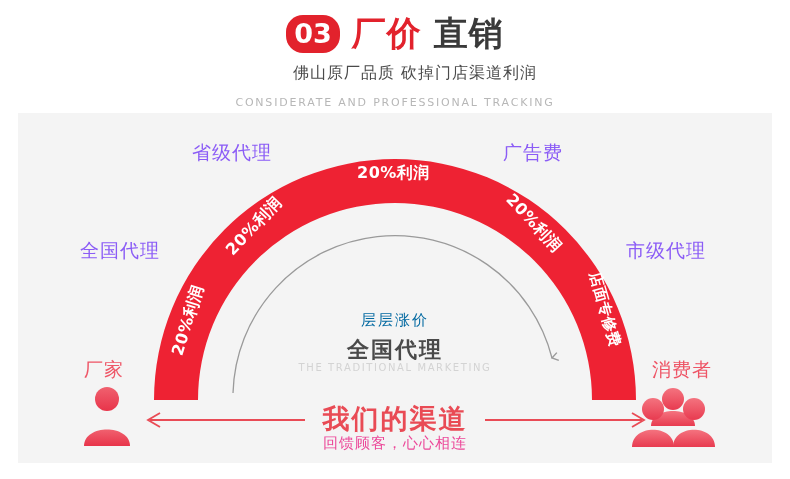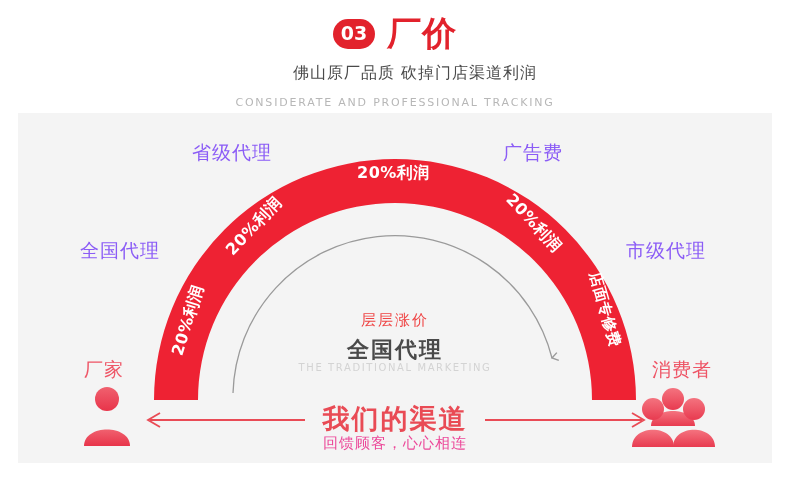--- a/index.html
+++ b/index.html
@@ -27,21 +27,21 @@
   .title-row {
     display: flex;
     align-items: center;
     justify-content: center;
     gap: 12px;
     height: 44px;
   }
   .badge {
     background: #E2222C;
     color: #ffffff;
-    font-size: 19px;
+    font-size: 27px;
     font-weight: bold;
     line-height: 1;
     padding: 5px 8px 6px 8px;
     letter-spacing: 0px;
     border-radius: 17px;
   }
   .title-red {
     color: #E2222C;
     font-size: 34px;
     font-weight: bold;
@@ -111,21 +111,21 @@
     transform-origin: 50% 50%;
   }
   .arc-lbl-sm {
     font-size: 15px;
   }
 
   .center-small {
     position: absolute;
     width: 200px;
     text-align: center;
-    color: #ef4444;
+    color: #0369a1;
     font-size: 15px;
     letter-spacing: 2px;
   }
   .center-big {
     position: absolute;
     width: 200px;
     text-align: center;
     color: #4A4A4A;
     font-size: 22px;
     font-weight: bold;
@@ -160,20 +160,21 @@
 </style>
 </head>
 <body>
 
 <div id="root">
 
   <div class="header">
     <div class="title-row">
       <span class="badge">03</span>
       <span class="title-red">厂价</span>
+      <span class="title-dark">直销</span>
     </div>
     <div class="subtitle-cn">佛山原厂品质  砍掉门店渠道利润</div>
     <div class="subtitle-en">CONSIDERATE AND PROFESSIONAL TRACKING</div>
   </div>
 
   <div class="panel"></div>
 
   <svg id="diagram" viewBox="0 0 790 479">
     <defs>
       <linearGradient id="personGrad" x1="0" y1="0" x2="0" y2="1">

